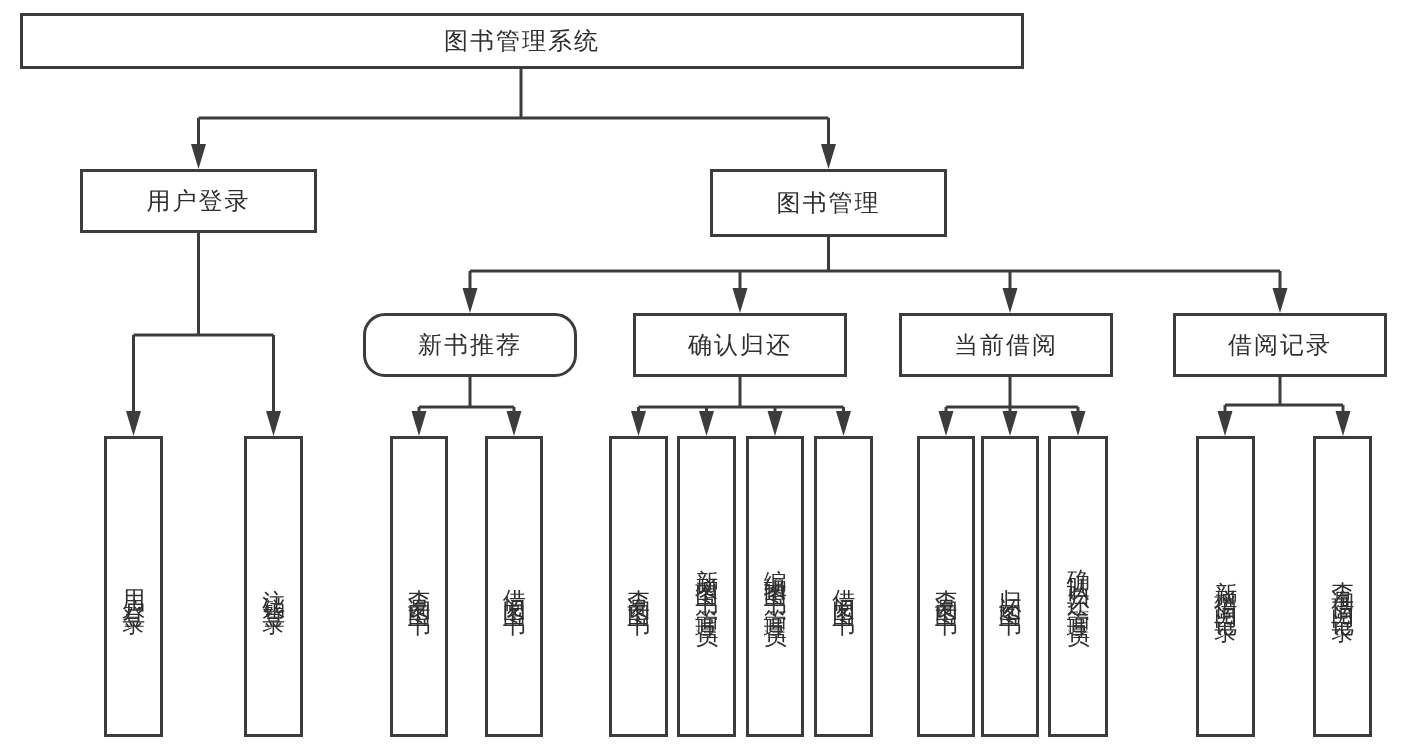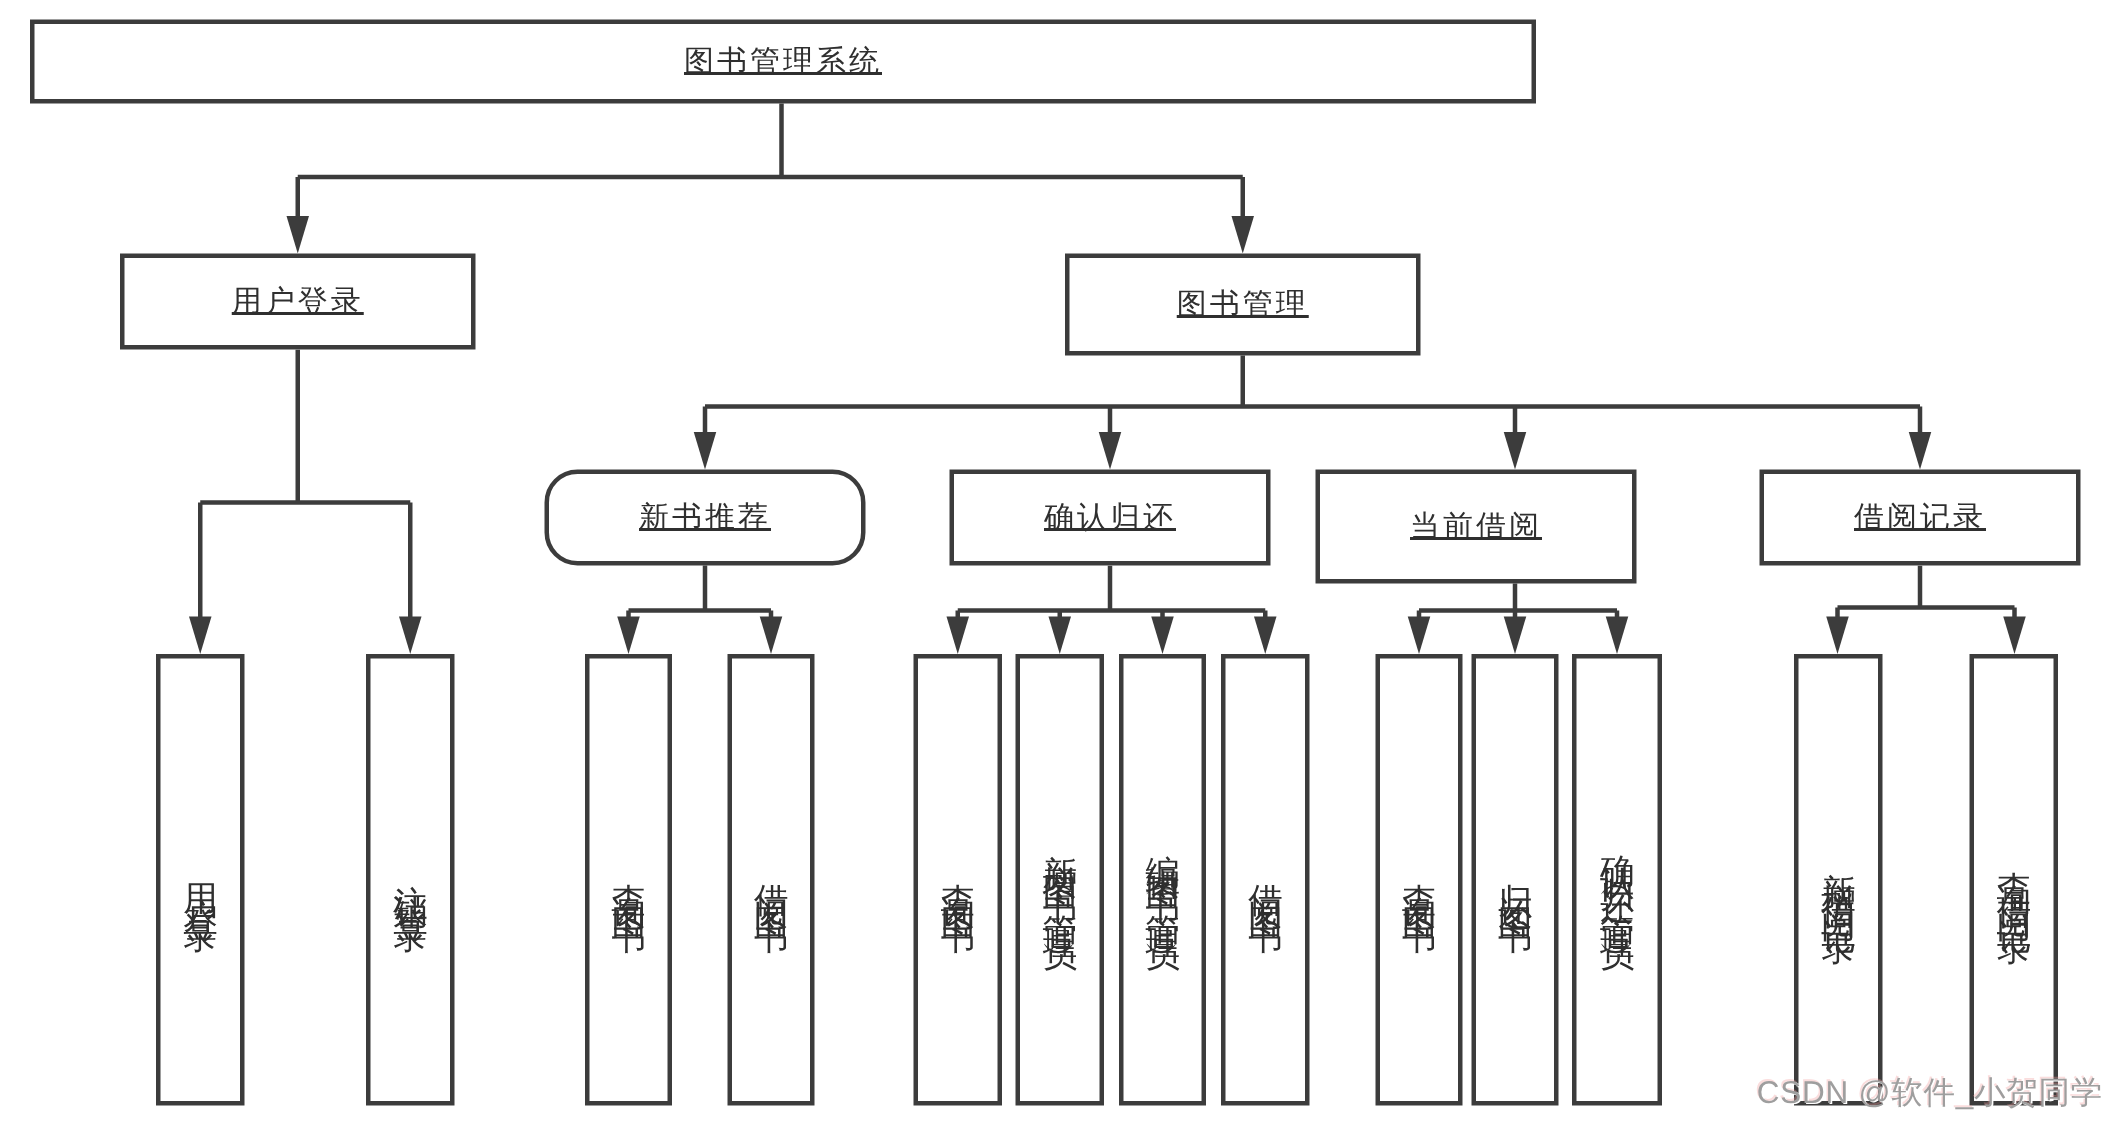--- a/index.html
+++ b/index.html
@@ -27,25 +27,24 @@
   .box {
     position: absolute;
     box-sizing: border-box;
     background: #ffffff;
     border: 3px solid #3c3c3c;
     display: flex;
     align-items: center;
     justify-content: center;
   }
   .hlabel {
-    font-size: 20px;
+    font-size: 24px;
     letter-spacing: 2px;
     white-space: nowrap;
     line-height: 1;
-    text-decoration: underline;
   }
   .vbox {
     top: 436px;
     height: 301px;
   }
   .vlabel {
     writing-mode: vertical-rl;
     text-orientation: mixed;
     font-size: 23px;
     letter-spacing: 8px;
@@ -53,21 +52,21 @@
     white-space: nowrap;
   }
   
   .n-root           { left: 20px;   top: 13px;  width: 1004px; height: 56px; }
   
   .n-user-login     { left: 80px;   top: 169px; width: 237px;  height: 64px; }
   .n-book-mgmt      { left: 710px;  top: 169px; width: 237px;  height: 68px; }
   
   .n-new-book-rec   { left: 363px;  top: 313px; width: 214px;  height: 64px; border-radius: 22px; }
   .n-book-borrow    { left: 633px;  top: 313px; width: 214px;  height: 64px; }
-  .n-current-borrow { left: 877px;  top: 313px; width: 214px;  height: 76px; }
+  .n-current-borrow { left: 899px;  top: 313px; width: 214px;  height: 64px; }
   .n-borrow-records { left: 1173px; top: 313px; width: 214px;  height: 64px; }
   
   .n-leaf-login     { left: 104px;  width: 59px; }
   .n-leaf-logout    { left: 244px;  width: 59px; }
   .n-leaf-nb-query  { left: 390px;  width: 58px; }
   .n-leaf-nb-borrow { left: 485px;  width: 58px; }
   .n-leaf-bb-query  { left: 609px;  width: 59px; }
   .n-leaf-bb-add    { left: 677px;  width: 59px; }
   .n-leaf-bb-edit   { left: 746px;  width: 58px; }
   .n-leaf-bb-borrow { left: 814px;  width: 59px; }
@@ -197,15 +196,14 @@
     <span class="vlabel">确认归还（管理员）</span>
   </div>
 
   <div class="box vbox n-leaf-br-add">
     <span class="vlabel">新增借阅记录</span>
   </div>
   <div class="box vbox n-leaf-br-query">
     <span class="vlabel">查询借阅记录</span>
   </div>
 
-  <div class="watermark">CSDN @软件_小贺同学</div>
 
 </div>
 
 </body></html>

